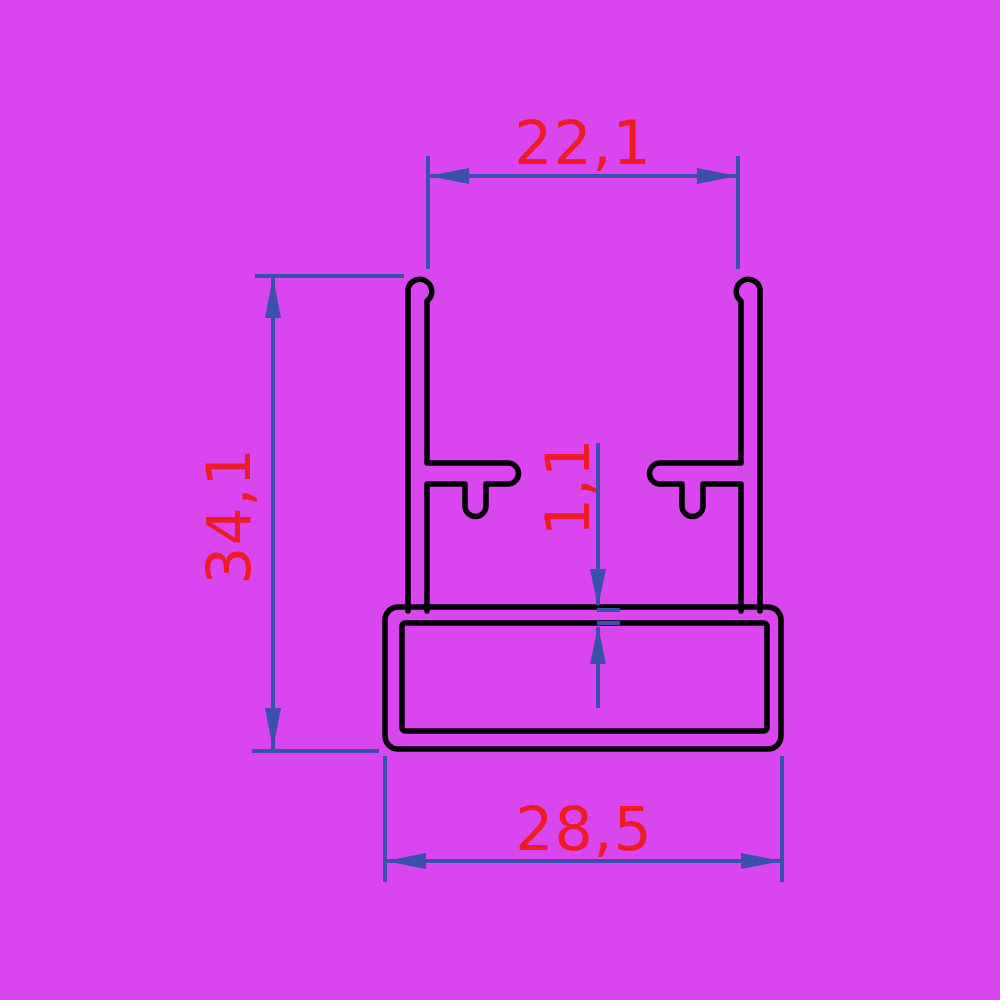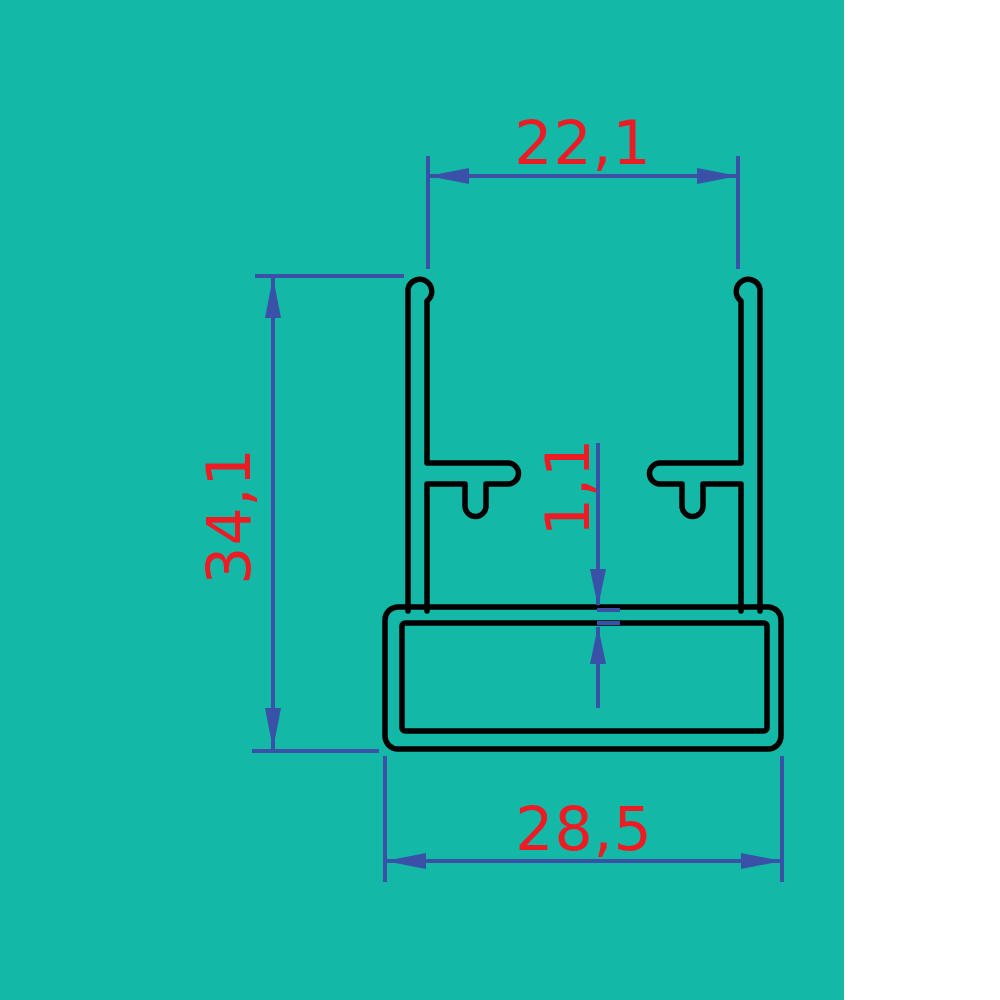--- a/index.html
+++ b/index.html
@@ -5,23 +5,23 @@
   html, body {
     margin: 0;
     padding: 0;
     background: #ffffff;
     width: 1000px;
     height: 1000px;
     font-family: "DejaVu Sans", sans-serif;
   }
   .canvas-wrap {
     position: relative;
-    width: 844px;
+    width: 1000px;
     height: 1000px;
-    background: #14b8a6;
+    background: #d946ef;
   }
   svg { display: block; }
   
   .profile-stroke {
     fill: none;
     stroke: #000000;
     stroke-width: 5.5;
     stroke-linecap: round;
     stroke-linejoin: round;
   }

